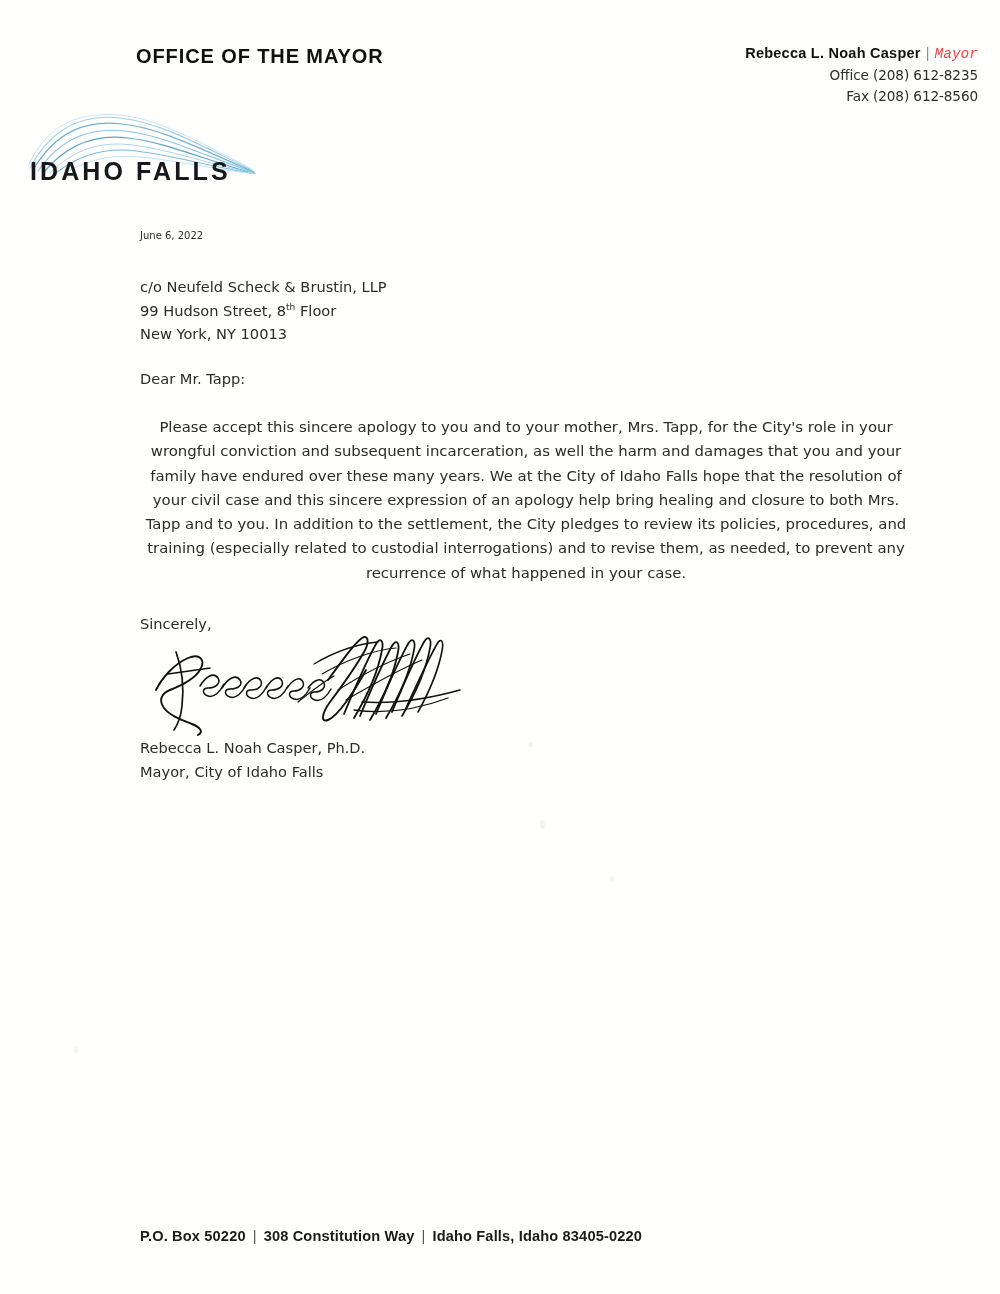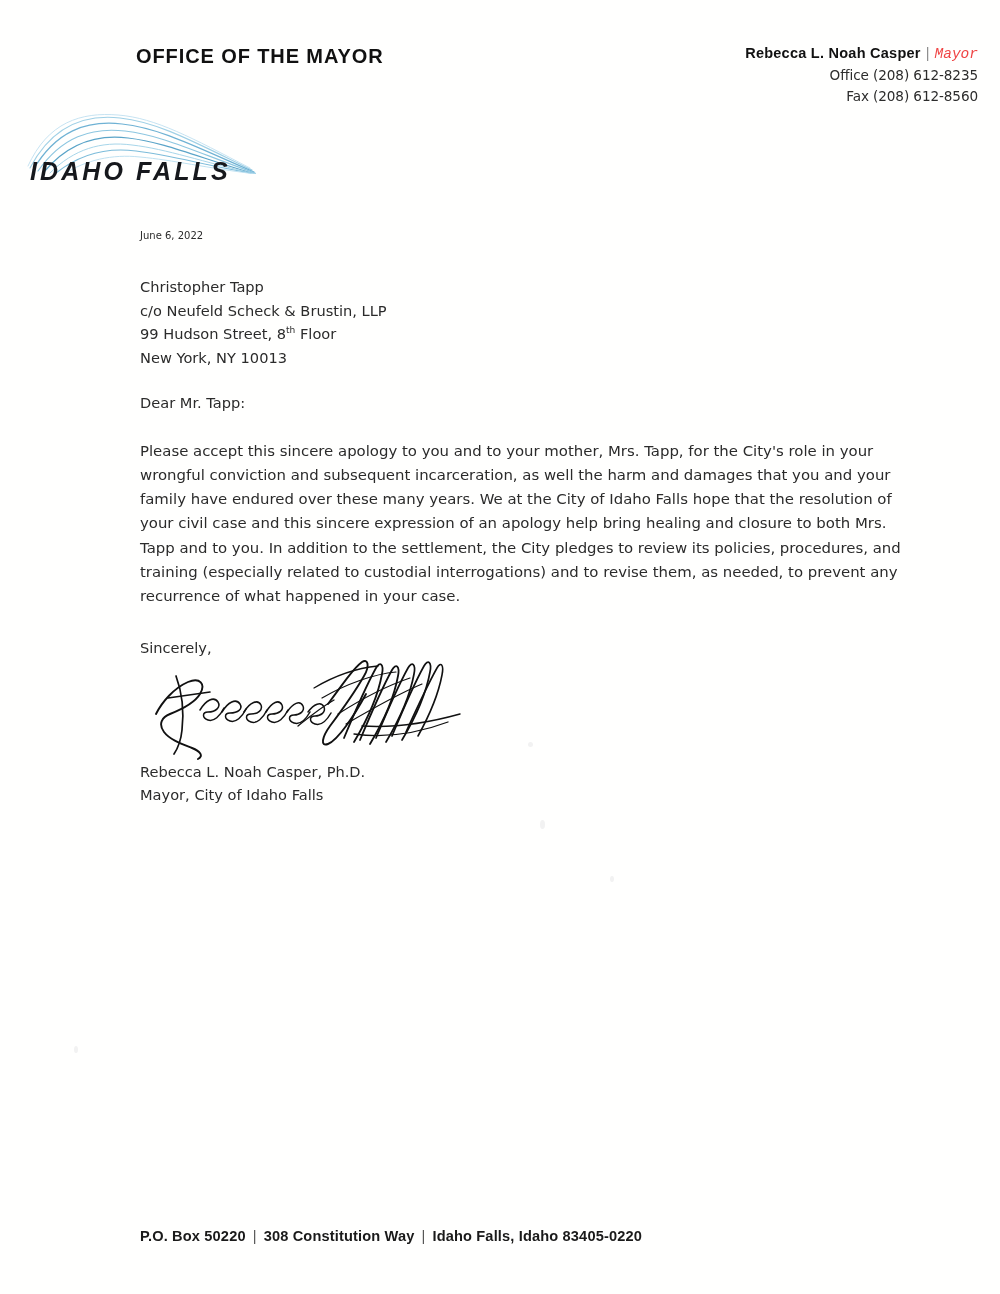--- a/index.html
+++ b/index.html
@@ -87,21 +87,20 @@
   .logo-word {
     position: absolute;
     left: 4px;
     top: 45px;
     font-family: "Liberation Sans", sans-serif;
     font-weight: bold;
     font-size: 25px;
     letter-spacing: 3.1px;
     color: #16181c;
     white-space: nowrap;
-    font-style: italic;
   }
 
   
   .letter {
     position: absolute;
     left: 140px;
     top: 228px;
     width: 772px;
     font-family: "DejaVu Sans", sans-serif;
     color: #2b2b2b;
@@ -122,21 +121,21 @@
     line-height: 0;
   }
   .salutation {
     margin-top: 24px;
     font-size: 14.6px;
   }
   .para {
     margin-top: 28px;
     font-size: 14.9px;
     line-height: 1.63;
-    text-align: left;
+    text-align: center;
     color: #2b2b2b;
   }
   .closing {
     margin-top: 30px;
     font-size: 14.6px;
   }
 
   
   .sig-wrap {
     position: relative;
@@ -214,21 +213,20 @@
       </g>
     </svg>
     <div class="logo-word">IDAHO FALLS</div>
   </div>
 
   <div class="letter">
 
     <div class="date">June 6, 2022</div>
 
     <div class="addr">
-      <div>Christopher Tapp</div>
       <div>c/o Neufeld Scheck &amp; Brustin, LLP</div>
       <div><span>99 Hudson Street, 8</span><sup>th</sup><span> Floor</span></div>
       <div>New York, NY 10013</div>
     </div>
 
     <div class="salutation">Dear Mr. Tapp:</div>
 
     <div class="para">Please accept this sincere apology to you and to your mother, Mrs. Tapp, for the City's role in your wrongful conviction and subsequent incarceration, as well the harm and damages that you and your family have endured over these many years.  We at the City of Idaho Falls hope that the resolution of your civil case and this sincere expression of an apology help bring healing and closure to both Mrs. Tapp and to you.  In addition to the settlement, the City pledges to review its policies, procedures, and training (especially related to custodial interrogations) and to revise them, as needed, to prevent any recurrence of what happened in your case.</div>
 
     <div class="closing">Sincerely,</div>

